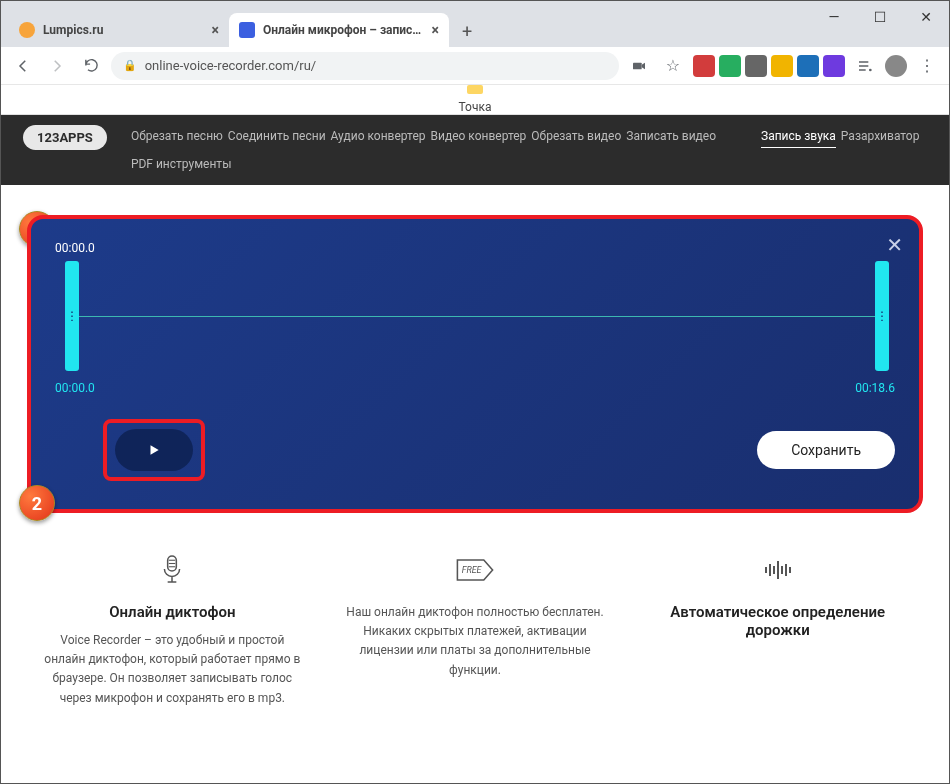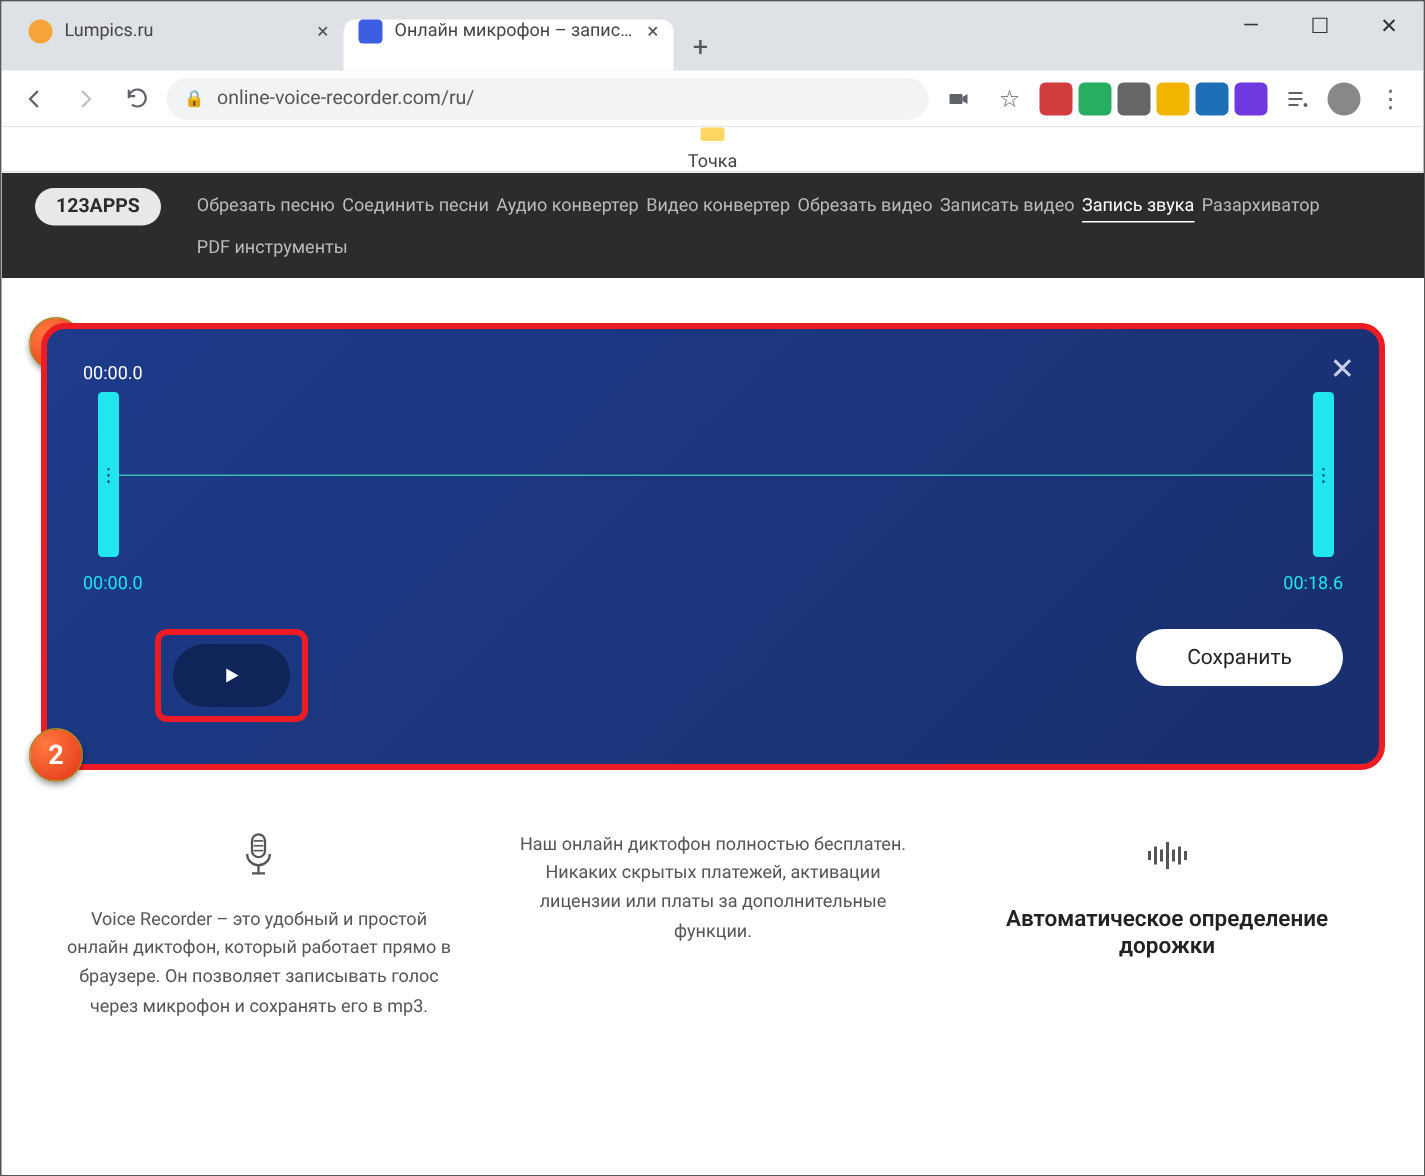--- a/index.html
+++ b/index.html
@@ -33,26 +33,28 @@
   display: flex;
   align-items: center;
   justify-content: center;
   color: #333;
   font-size: 14px;
 }
 .tab {
   height: 34px;
   border-radius: 8px 8px 0 0;
   display: flex;
+  align-items: center;
   padding: 0 10px;
   max-width: 220px;
   flex: 1;
   gap: 8px;
   color: #444;
   font-size: 12px;
+  font-weight: bold;
 }
 .tab.inactive { background: transparent; }
 .tab.active { background: #fff; }
 .tab .favicon {
   width: 16px;
   height: 16px;
   border-radius: 50%;
   flex-shrink: 0;
 }
 .tab .label {
@@ -168,21 +170,21 @@
   border-radius: 14px;
 }
 .nav-links {
   display: flex;
   flex-wrap: wrap;
   gap: 5px;
   font-size: 12px;
   line-height: 22px;
 }
 .nav-link { color: #bbb; white-space: nowrap; }
-.nav-link.active { color: #fff; border-bottom: 1px solid #fff; }
+.nav-link.active { color: #fff; border-bottom: 1px solid #fff; margin-left: 40px; }
 
 
 .panel {
   margin: 30px 26px 30px 26px;
   background: linear-gradient(135deg, #1d3b8a 0%, #192e6e 100%);
   border-radius: 16px;
   padding: 22px 24px 28px 24px;
   position: relative;
   border: 4px solid #ed1c24;
 }
@@ -223,21 +225,21 @@
 .time-row {
   display: flex;
   justify-content: space-between;
   color: #21e6f0;
   font-size: 12px;
   margin-top: 10px;
 }
 .controls-row {
   display: flex;
   justify-content: space-between;
-  align-items: flex-start;
+  align-items: center;
   margin-top: 24px;
   padding-left: 48px;
 }
 .play-wrap {
   border: 4px solid #ed1c24;
   border-radius: 8px;
   padding: 6px 8px;
 }
 .play-btn {
   background: #0f2459;
@@ -407,23 +409,30 @@
     <div class="feature">
       <div class="feat-icon">
         <svg viewBox="0 0 24 30" width="26">
             <rect x="8" y="2" width="8" height="14" rx="4" fill="none" stroke="#555" stroke-width="1.4"></rect>
             <path d="M5 14a7 7 0 0 0 14 0M12 21v5M8 26h8" fill="none" stroke="#555" stroke-width="1.4"></path>
             <line x1="9" y1="6" x2="15" y2="6" stroke="#555"></line>
             <line x1="9" y1="9" x2="15" y2="9" stroke="#555"></line>
             <line x1="9" y1="12" x2="15" y2="12" stroke="#555"></line>
           </svg>
       </div>
+      <div class="feat-title">Онлайн диктофон</div>
       <div class="feat-desc">Voice Recorder – это удобный и простой онлайн диктофон, который работает прямо в браузере. Он позволяет записывать голос через микрофон и сохранять его в mp3.</div>
     </div>
     <div class="feature">
+      <div class="feat-icon">
+        <svg viewBox="0 0 40 26" width="44">
+            <path d="M4 4 L28 4 L36 13 L28 22 L4 22 Z" fill="none" stroke="#555" stroke-width="1.4"></path>
+            <text x="8" y="16" font-size="8" fill="#555" font-style="italic">FREE</text>
+          </svg>
+      </div>
       <div class="feat-desc">Наш онлайн диктофон полностью бесплатен. Никаких скрытых платежей, активации лицензии или платы за дополнительные функции.</div>
     </div>
     <div class="feature">
       <div class="feat-icon">
         <svg viewBox="0 0 40 24" width="40">
             <line x1="4" y1="12" x2="4" y2="12" stroke="#555" stroke-width="2"></line>
             <line x1="8" y1="9" x2="8" y2="15" stroke="#555" stroke-width="2"></line>
             <line x1="12" y1="6" x2="12" y2="18" stroke="#555" stroke-width="2"></line>
             <line x1="16" y1="8" x2="16" y2="16" stroke="#555" stroke-width="2"></line>
             <line x1="20" y1="3" x2="20" y2="21" stroke="#555" stroke-width="2"></line>

